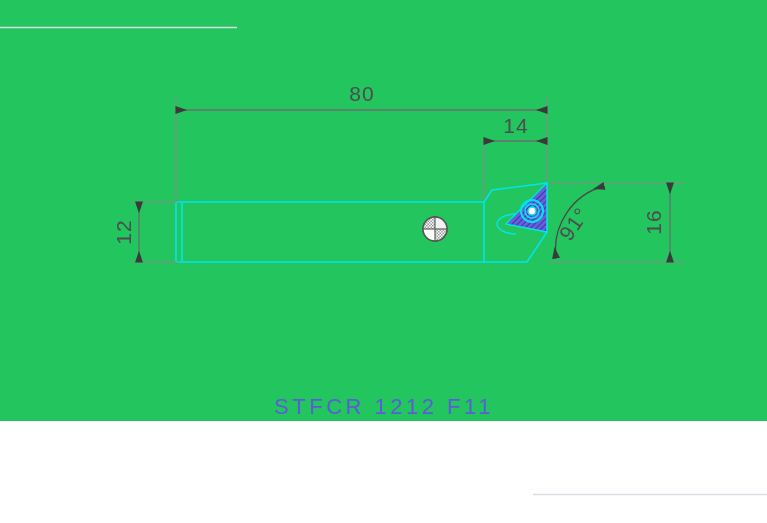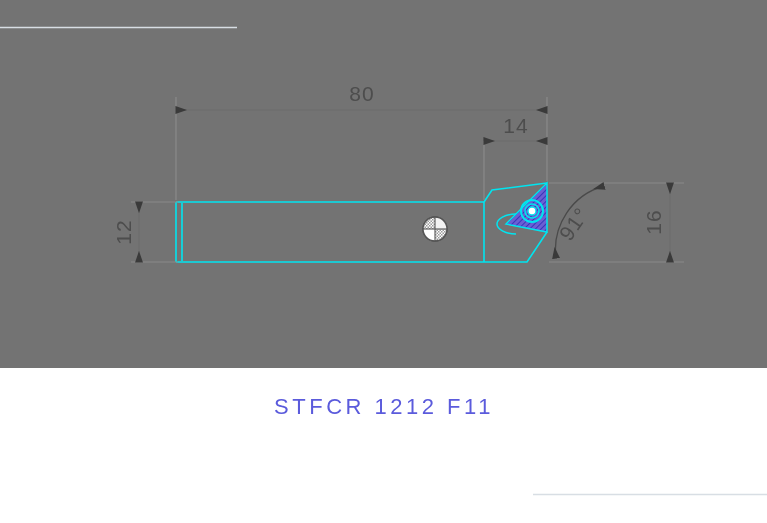--- a/index.html
+++ b/index.html
@@ -12,22 +12,22 @@
     width: 767px;
     height: 523px;
     position: relative;
     overflow: hidden;
     font-family: "Liberation Sans", sans-serif;
   }
   #canvas-root {
     position: absolute;
     left: 0; top: 0;
     width: 767px;
-    height: 368px;
-    background: #737373;
+    height: 421px;
+    background: #22c55e;
   }
   #drawing-svg {
     position: absolute;
     left: 0; top: 0;
     width: 767px;
     height: 523px;
     display: block;
   }
   .dim-text {
     font-family: "Liberation Sans", sans-serif;

